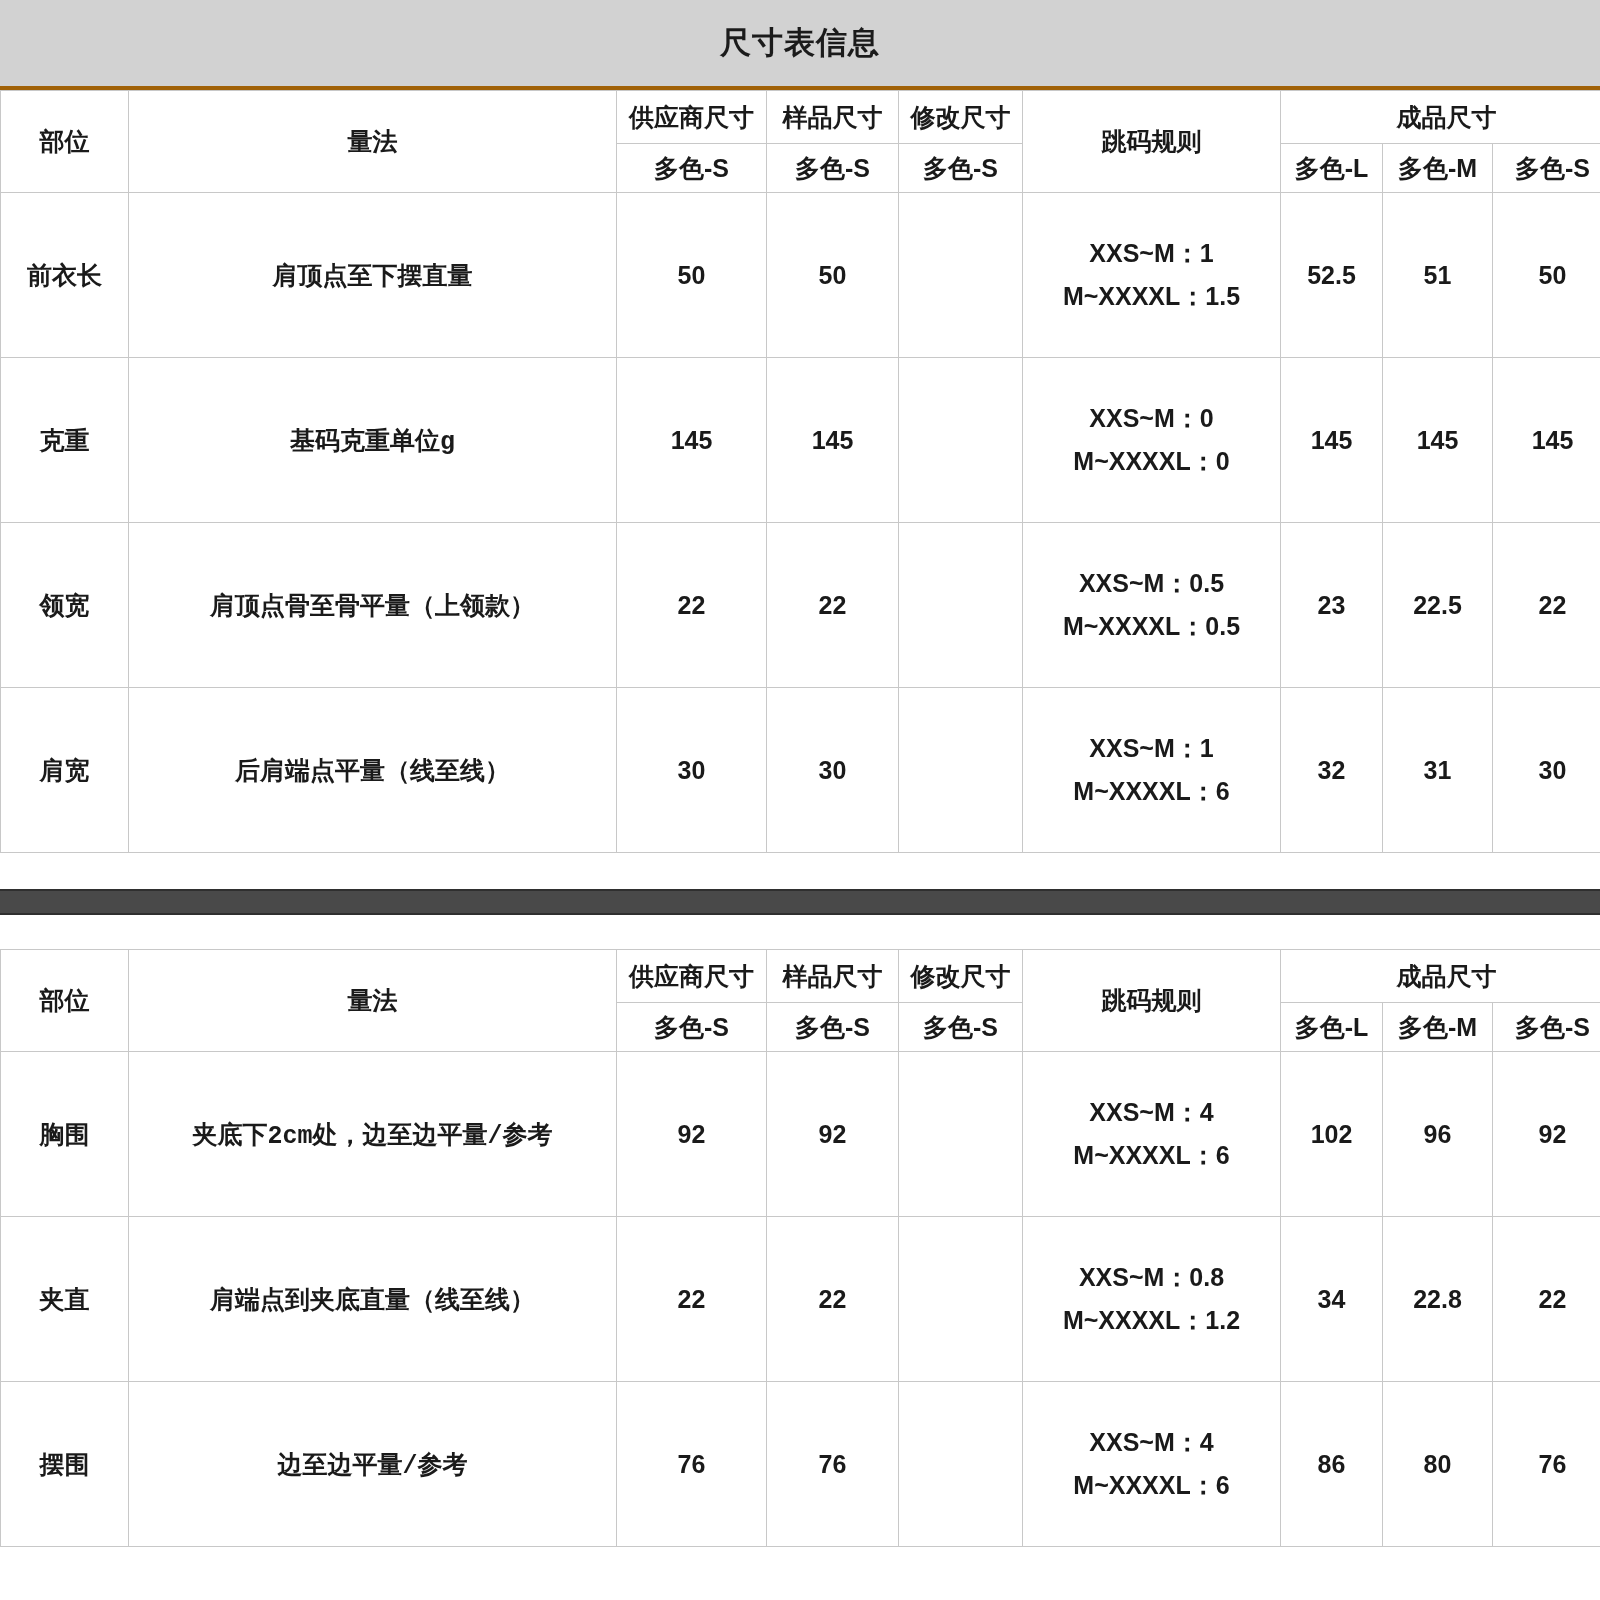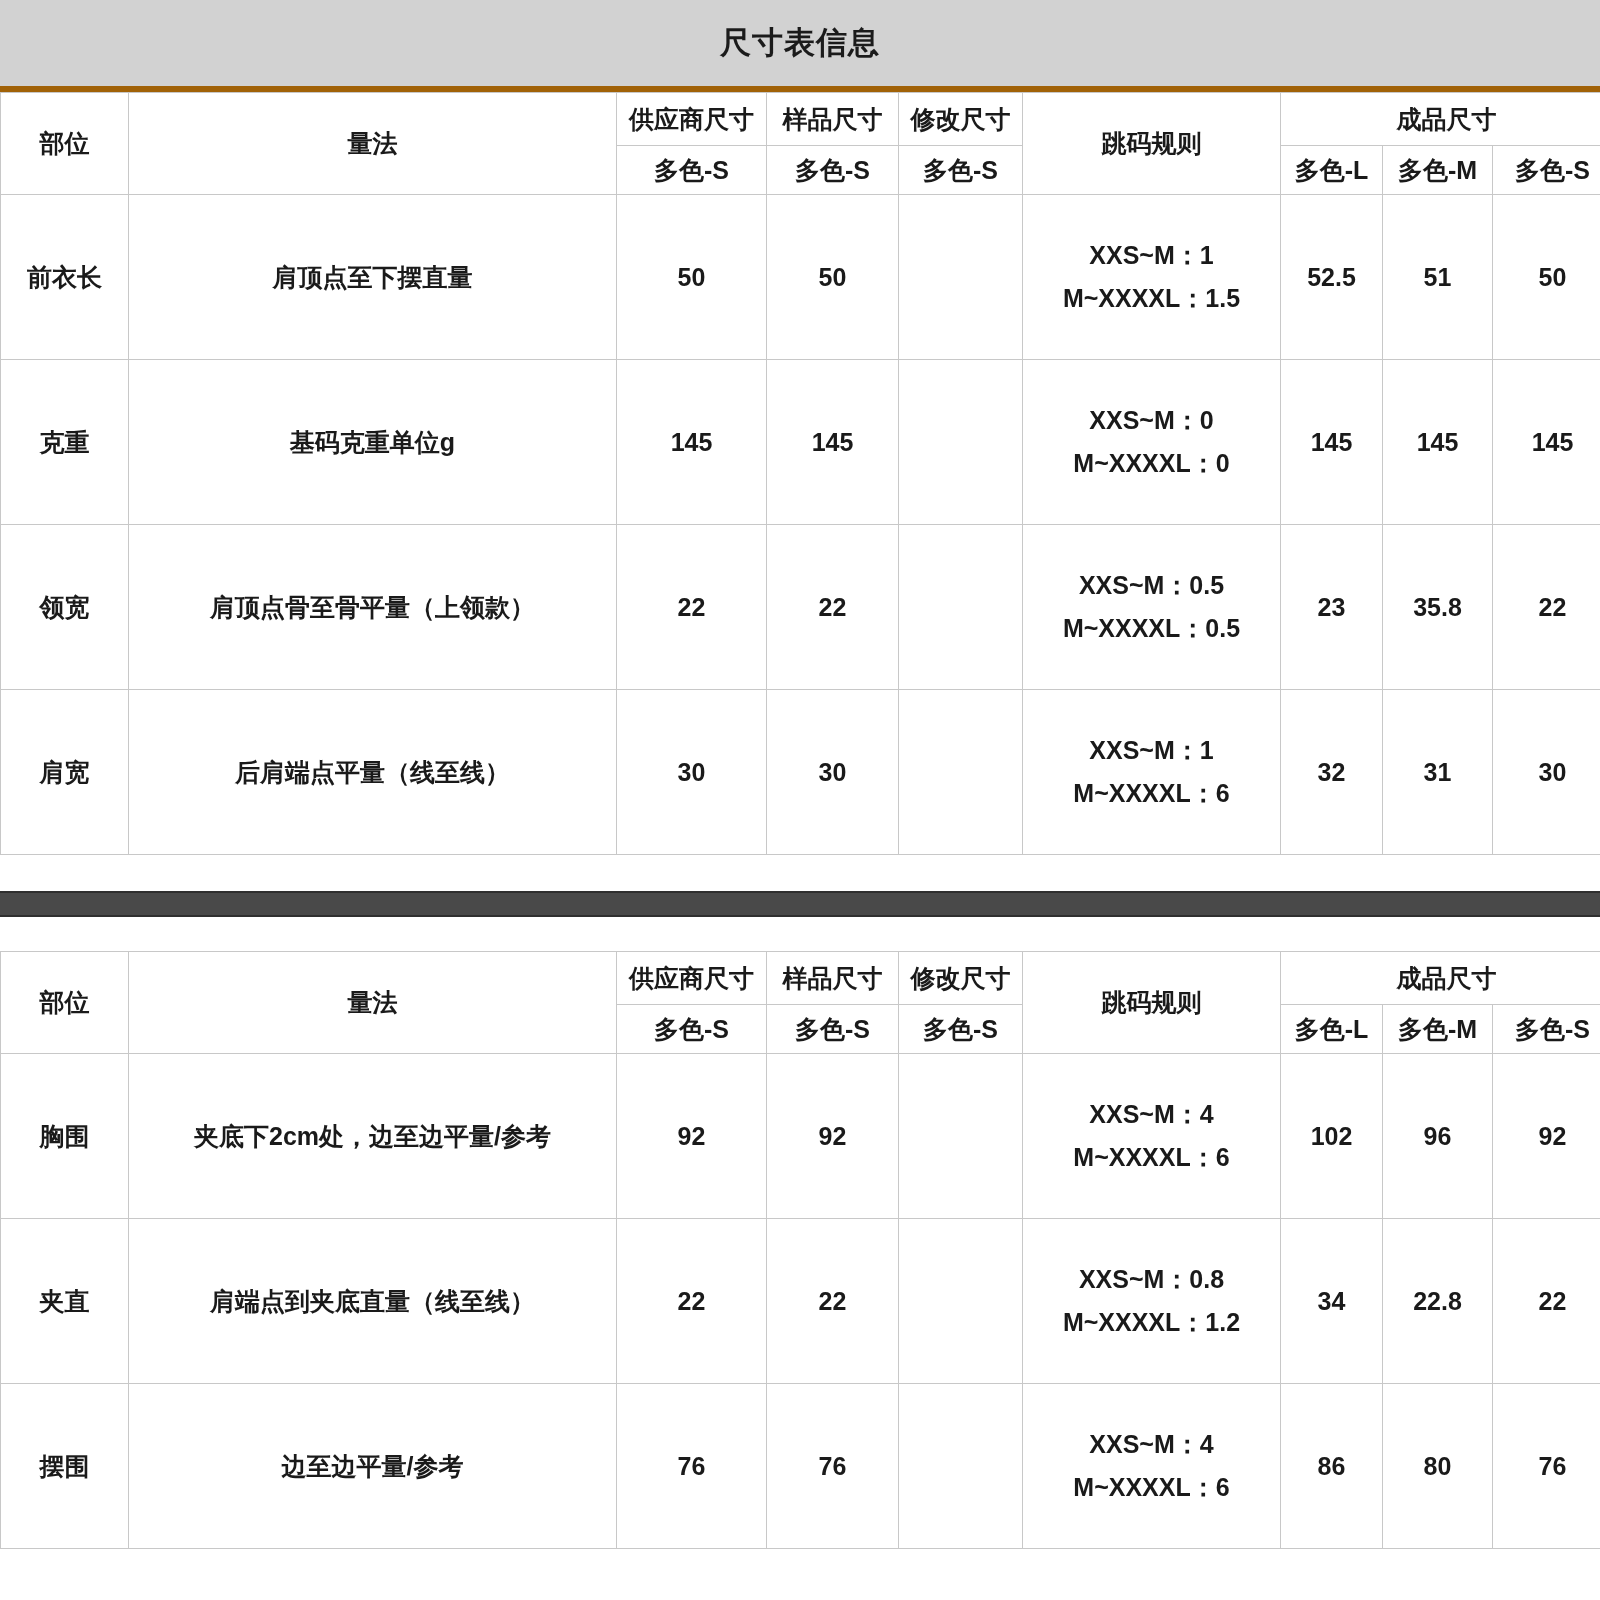--- a/index.html
+++ b/index.html
@@ -17,21 +17,21 @@
   .page {
     width: 1600px;
     height: 1600px;
     position: relative;
   }
 
   
   .title-bar {
     height: 86px;
     background: #d2d2d2;
-    border-bottom: 6px solid #a16207;
+    border-bottom: 4px solid #a16207;
     display: flex;
     align-items: center;
     justify-content: center;
   }
   .title-bar .title-text {
     font-size: 31px;
     font-weight: 700;
     color: #1b1b1b;
     letter-spacing: 1px;
   }
@@ -69,20 +69,21 @@
   .col-mod   { width: 124px; }
   .col-rule  { width: 258px; }
   .col-l     { width: 102px; }
   .col-m     { width: 110px; }
   .col-s     { width: 120px; }
 
   td.left-text {
     text-align: left;
     padding-left: 22px;
     font-size: 25px;
+    font-family: Liberation Mono, monospace;
   }
   td.part-cell {
     text-align: left;
     padding-left: 14px;
     font-size: 25px;
   }
   td.val-cell {
     text-align: left;
     padding-left: 22px;
   }
@@ -203,21 +204,21 @@
         <td class="part-cell">领宽</td>
         <td class="left-text">肩顶点骨至骨平量（上领款）</td>
         <td class="val-cell">22</td>
         <td class="val-cell">22</td>
         <td class="val-cell"></td>
         <td class="rule-cell">
           <span class="rule-line">XXS~M：0.5</span>
           <span class="rule-line">M~XXXXL：0.5</span>
         </td>
         <td class="num-cell">23</td>
-        <td class="num-cell">35.8</td>
+        <td class="num-cell">22.5</td>
         <td class="num-cell">22</td>
       </tr>
       <tr class="data-row">
         <td class="part-cell">肩宽</td>
         <td class="left-text">后肩端点平量（线至线）</td>
         <td class="val-cell">30</td>
         <td class="val-cell">30</td>
         <td class="val-cell"></td>
         <td class="rule-cell">
           <span class="rule-line">XXS~M：1</span>

